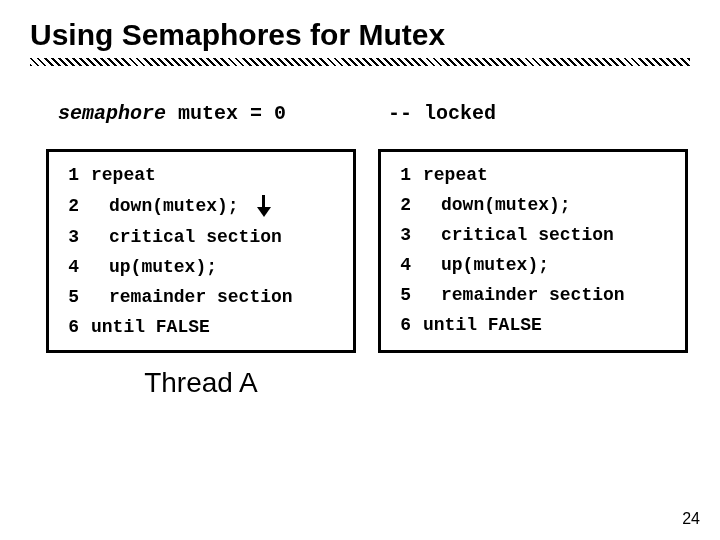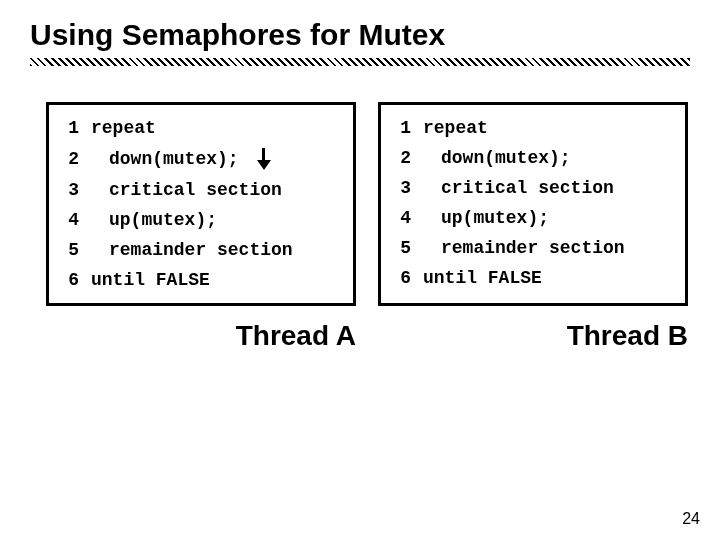--- a/index.html
+++ b/index.html
@@ -93,39 +93,43 @@
     border-top: 10px solid #000;
   }
   .threads {
     display: flex;
     gap: 22px;
     margin-left: 16px;
     margin-top: 14px;
   }
   .threadlabel {
     width: 310px;
-    text-align: right;
+    text-align: center;
     font-size: 28px;
-    font-weight: bold;
+    font-weight: normal;
   }
   .pagenum {
     position: absolute;
     right: 20px;
     bottom: 12px;
     font-family: Arial, sans-serif;
     font-size: 16px;
   }
 </style>
 </head>
 <body>
 
 <div class="slide">
   <div class="title">Using Semaphores for Mutex</div>
   <div class="rule"></div>
 
+  <div class="headline">
+    <span class="var">semaphore</span><span> mutex = 0</span>
+    <span class="comment">-- locked</span>
+  </div>
 
   <div class="boxes">
     <div class="codebox">
       <table>
         <tbody>
             <tr>
           <td class="ln">1</td>
           <td>repeat</td>
         </tr>
         <tr>
@@ -182,17 +186,16 @@
           <td class="ln">6</td>
           <td>until FALSE</td>
         </tr>
       </tbody>
         </table>
     </div>
   </div>
 
   <div class="threads">
     <div class="threadlabel">Thread A</div>
-    <div class="threadlabel">Thread B</div>
   </div>
 
   <div class="pagenum">24</div>
 </div>
 
 </body></html>

